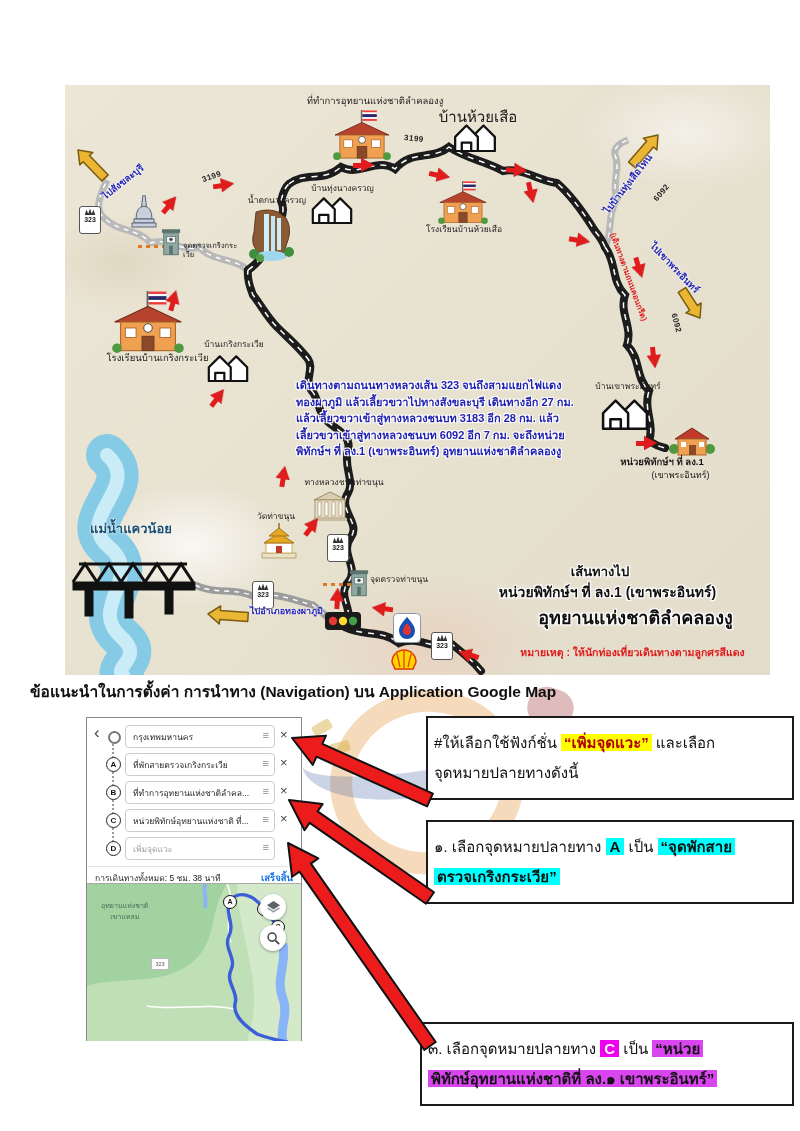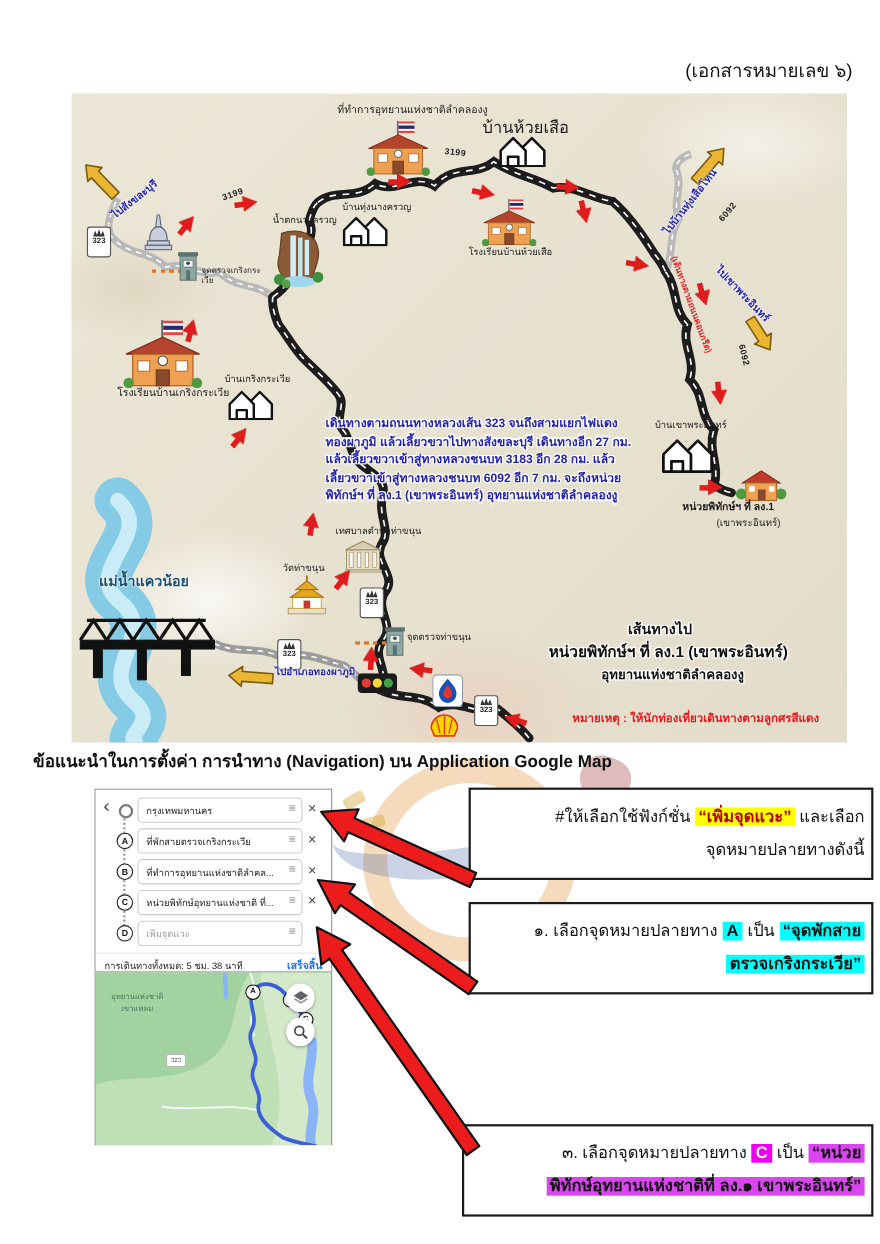--- a/index.html
+++ b/index.html
@@ -61,21 +61,21 @@
   #gmap-area{position:absolute;left:0;top:165px;width:214px;height:157px;overflow:hidden;background:#bfe0b6;border-top:1px solid #aaa;}
   .gmbtn{position:absolute;width:26px;height:26px;border-radius:50%;background:#fff;box-shadow:0 1px 3px rgba(0,0,0,.35);
          display:flex;align-items:center;justify-content:center;}
   .rmark{position:absolute;width:12px;height:12px;background:#fff;border:1.5px solid #111;border-radius:50%;
          font-size:7px;font-weight:bold;color:#111;text-align:center;line-height:12px;}
   #gmap-label{position:absolute;left:14px;top:16px;font-size:7px;color:#44705a;white-space:pre-line;text-align:center;}
   #gmap-badge{position:absolute;left:64px;top:74px;width:16px;height:10px;background:#fff;border:1px solid #bbb;border-radius:2px;
               font-size:5.5px;color:#555;text-align:center;line-height:10px;}
   
   .ibox{position:absolute;width:352px;background:#fff;border:2px solid #1a1a1a;z-index:4;
-        font-size:15px;color:#111;text-align:right;padding:10px 6px;line-height:2.0;}
+        font-size:15px;color:#111;text-align:left;padding:10px 6px;line-height:2.0;}
   .hl{font-weight:bold;padding:0 3px;}
   .hl-y{background:#ffff00;color:#b00000;}
   .hl-c{background:#00ffff;color:#111;}
   .hl-g{background:#00dd00;color:#a00000;}
   .hl-m{background:#d946ef;color:#111;}
   .mk{font-weight:bold;padding:0 4px;}
   .mk-c{background:#00ffff;color:#111;}
   .mk-g{background:#00dd00;color:#111;}
   .mk-m{background:#ee00ee;color:#fff;}
   #big-arrows{left:0;top:0;z-index:5;pointer-events:none;}
@@ -187,21 +187,20 @@
   </symbol>
   <symbol id="sym-search" viewBox="0 0 16 16">
     <circle cx="6.5" cy="6.5" r="4.3" fill="none" stroke="#444" stroke-width="1.6"></circle>
     <line x1="10" y1="10" x2="14" y2="14" stroke="#444" stroke-width="1.9"></line>
   </symbol>
 </defs>
 </svg>
 
 <div id="page">
 
-  <div class="abs" id="doc-ref">(เอกสารหมายเลข ๖)</div>
 
   <div class="abs" id="map">
 
     <svg width="705" height="590" viewBox="0 0 705 590" style="position:absolute;left:0;top:0">
 
       <path d="M42,370 C78,402 8,432 44,462 C80,492 22,522 56,552 C80,572 48,582 58,590" fill="none" stroke="#85cbe5" stroke-width="42" stroke-linecap="round"></path>
       <path d="M42,370 C78,402 8,432 44,462 C80,492 22,522 56,552 C80,572 48,582 58,590" fill="none" stroke="#c9ecf7" stroke-width="14" stroke-linecap="round"></path>
 
       <path id="g1" d="M183,185 C168,172 150,178 134,162 C118,168 102,152 86,158 C70,142 54,148 38,132 C30,124 34,112 42,95" fill="none" stroke="#b9b9b9" stroke-width="7"></path>
       <path d="M183,185 C168,172 150,178 134,162 C118,168 102,152 86,158 C70,142 54,148 38,132 C30,124 34,112 42,95" fill="none" stroke="#fff" stroke-width="1.4" stroke-dasharray="5,5"></path>
@@ -329,21 +328,21 @@
   <div class="ml" style="left:438px;top:108px;width:80px;">บ้านห้วยเสือ</div>
   <div class="ml" style="left:295px;top:183px;width:95px;font-size:8.5px;">บ้านทุ่งนางครวญ</div>
   <div class="ml" style="left:418px;top:224px;width:92px;font-size:8.5px;">โรงเรียนบ้านห้วยเสือ</div>
   <div class="ml" style="left:238px;top:195px;width:78px;font-size:8.5px;">น้ำตกนางครวญ</div>
   <div class="ml" style="left:183px;top:241px;width:62px;font-size:7.5px;white-space:normal;text-align:left;">จุดตรวจเกริงกระเวีย</div>
   <div class="ml" style="left:80px;top:352px;width:155px;font-size:9.5px;">โรงเรียนบ้านเกริงกระเวีย</div>
   <div class="ml" style="left:194px;top:339px;width:80px;font-size:8.5px;">บ้านเกริงกระเวีย</div>
   <div class="ml" style="left:588px;top:381px;width:80px;font-size:8.5px;">บ้านเขาพระอินทร์</div>
   <div class="ml" style="left:612px;top:456px;width:100px;font-size:9.5px;font-weight:bold;">หน่วยพิทักษ์ฯ ที่ ลง.1</div>
   <div class="ml" style="left:638px;top:470px;width:85px;font-size:9px;">(เขาพระอินทร์)</div>
-  <div class="ml" style="left:294px;top:477px;width:100px;font-size:8.5px;">เทศบาลตำบลท่าขนุน</div>
+  <div class="ml" style="left:294px;top:477px;width:100px;font-size:8.5px;">ทางหลวงชนบท่าขนุน</div>
   <div class="ml" style="left:248px;top:511px;width:56px;font-size:8.5px;">วัดท่าขนุน</div>
   <div class="ml" style="left:370px;top:574px;width:70px;font-size:8.5px;text-align:left;">จุดตรวจท่าขนุน</div>
   <div class="ml blue-dir" style="left:90px;top:521px;width:75px;font-size:13px;color:#1b4f72;">แม่น้ำแควน้อย</div>
   <div class="ml blue-dir" style="left:244px;top:606px;width:85px;font-size:9px;">ไปอำเภอทองผาภูมิ</div>
   <div class="ml blue-dir" style="left:88px;top:176px;width:70px;font-size:9.5px;transform:rotate(-38deg);">ไปสังขละบุรี</div>
   <div class="ml blue-dir" style="left:580px;top:178px;width:96px;font-size:9.5px;transform:rotate(-52deg);">ไปบ้านทุ่งเสือโทน</div>
   <div class="ml blue-dir" style="left:632px;top:262px;width:85px;font-size:9.5px;transform:rotate(46deg);">ไปเขาพระอินทร์</div>
   <div class="ml" style="left:568px;top:272px;width:120px;font-size:8px;color:#d22;font-weight:bold;transform:rotate(70deg);">(เดินทางตามถนนคอนกรีต)</div>
   <div class="ml roadnum" style="left:202px;top:172px;transform:rotate(-20deg);">3199</div>
   <div class="ml roadnum" style="left:404px;top:134px;transform:rotate(6deg);">3199</div>
@@ -351,21 +350,21 @@
   <div class="ml roadnum" style="left:666px;top:318px;transform:rotate(76deg);">6092</div>
 
   <div class="abs" id="blue-note">เดินทางตามถนนทางหลวงเส้น 323 จนถึงสามแยกไฟแดง
 ทองผาภูมิ แล้วเลี้ยวขวาไปทางสังขละบุรี เดินทางอีก 27 กม.
 แล้วเลี้ยวขวาเข้าสู่ทางหลวงชนบท 3183 อีก 28 กม. แล้ว
 เลี้ยวขวาเข้าสู่ทางหลวงชนบท 6092 อีก 7 กม. จะถึงหน่วย
 พิทักษ์ฯ ที่ ลง.1 (เขาพระอินทร์) อุทยานแห่งชาติลำคลองงู</div>
 
   <div class="abs dest-title" style="left:520px;top:561px;width:160px;font-size:13px;">เส้นทางไป</div>
   <div class="abs dest-title" style="left:460px;top:581px;width:295px;font-size:14px;">หน่วยพิทักษ์ฯ ที่ ลง.1 (เขาพระอินทร์)</div>
-  <div class="abs dest-title" style="left:464px;top:603px;width:295px;font-size:12px;">อุทยานแห่งชาติลำคลองงู</div>
+  <div class="abs dest-title" style="left:488px;top:603px;width:295px;font-size:18px;">อุทยานแห่งชาติลำคลองงู</div>
   <div class="abs" id="map-remark">หมายเหตุ : ให้นักท่องเที่ยวเดินทางตามลูกศรสีแดง</div>
 
   <div class="ra" style="left:158px;top:198px;transform:rotate(-50deg);"></div>
   <div class="ra" style="left:212px;top:178px;transform:rotate(-8deg);"></div>
   <div class="ra" style="left:352px;top:158px;"></div>
   <div class="ra" style="left:428px;top:168px;transform:rotate(12deg);"></div>
   <div class="ra" style="left:505px;top:163px;transform:rotate(4deg);"></div>
   <div class="ra" style="left:520px;top:185px;transform:rotate(78deg);"></div>
   <div class="ra" style="left:568px;top:233px;transform:rotate(10deg);"></div>
   <div class="ra" style="left:628px;top:260px;transform:rotate(74deg);"></div>

